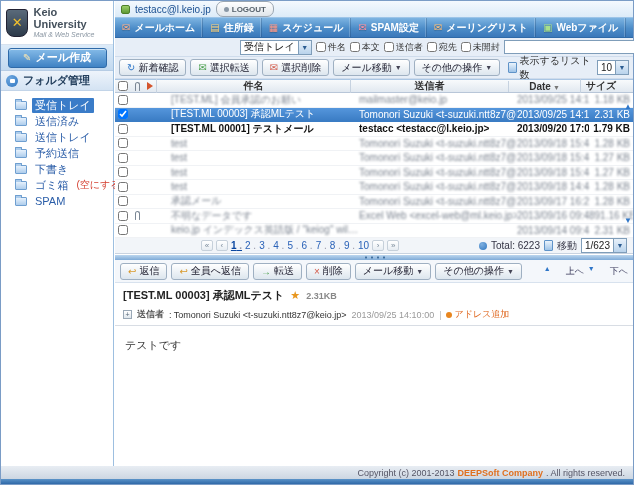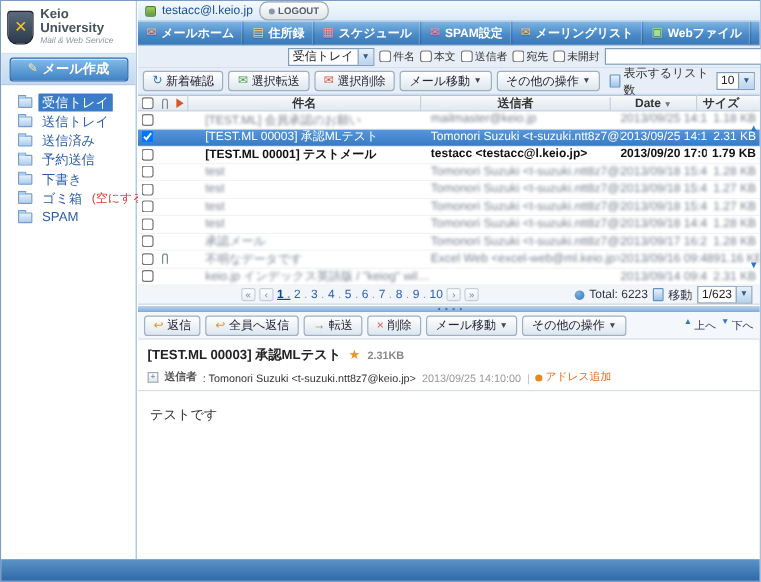--- a/index.html
+++ b/index.html
@@ -79,21 +79,21 @@
   .pnav{color:#7a8a9a;border:1px solid #c6d0da;background:linear-gradient(#fff,#e7edf3);width:12px;height:11px;line-height:9px;text-align:center;font-size:8px;border-radius:2px;cursor:pointer;}
   .pg{color:#2a62b8;cursor:pointer;}
   .pg:not(:last-child)::after{content:" .";color:#99a;}
   .pg.pgcur{font-weight:bold;color:#0b47a0;text-decoration:underline;}
   .total-zone{display:flex;align-items:center;gap:4px;font-size:10px;color:#334;}
   .bluedot{width:8px;height:8px;border-radius:50%;background:radial-gradient(circle at 35% 30%,#7fb0e0,#2f76c0);}
   
   .splitter{height:6px;background:linear-gradient(#bcd6ee,#7fabd8);border-top:1px solid #fff;display:flex;align-items:center;justify-content:center;flex:none;cursor:row-resize;}
   .grip{width:22px;height:3px;background:radial-gradient(circle,#3f6f9f 1px,transparent 1.2px);background-size:6px 3px;}
   .pToolbar{height:23px;background:#f4f7fb;border-bottom:1px solid #d8e2ee;display:flex;align-items:center;gap:4px;padding:0 5px;flex:none;}
-  .udlink{display:flex;gap:2px;font-size:9px;color:#335;cursor:pointer;}
+  .udlink{display:flex;gap:15px;font-size:9px;color:#335;cursor:pointer;}
   .udlink .ar{font-size:7px;color:#2f76c8;}
   .pHead{flex:none;padding:5px 8px 4px;border-bottom:1px solid #d8dde4;}
   .pSubject{font-size:11px;font-weight:bold;color:#222;display:flex;align-items:center;gap:6px;}
   .star{color:#e8971f;font-size:11px;}
   .psize{font-size:9px;color:#888;font-weight:bold;}
   .pFrom{margin-top:5px;display:flex;align-items:center;gap:5px;font-size:9px;color:#333;white-space:nowrap;}
   .expico{width:9px;height:9px;border:1px solid #9aa8b6;background:linear-gradient(#fff,#dfe6ec);display:inline-flex;align-items:center;justify-content:center;font-size:7px;color:#567;}
   .fromlabel{font-weight:bold;color:#555;}
   .senttime{color:#999;}
   .sep{color:#bbb;}
@@ -118,37 +118,43 @@
         <div class="brand-title">Keio University</div>
         <div class="brand-sub">Mail &amp; Web Service</div>
       </div>
     </div>
     <div class="compose-band">
       <div class="compose-btn">
         <span class="pic">✎</span>
         <span>メール作成</span>
       </div>
     </div>
+    <div class="folder-strip">
+      <span class="circ">
+          <i></i>
+        </span>
+      <span>フォルダ管理</span>
+    </div>
     <div class="folders">
 
         <div class="fitem fsel">
           <span class="fold"></span>
           <span class="flabel">受信トレイ</span>
           <span class="fextra"></span>
         </div>
 
         <div class="fitem">
           <span class="fold"></span>
+          <span class="flabel">送信済み</span>
+          <span class="fextra"></span>
+        </div>
+
+        <div class="fitem">
+          <span class="fold"></span>
           <span class="flabel">送信トレイ</span>
-          <span class="fextra"></span>
-        </div>
-
-        <div class="fitem">
-          <span class="fold"></span>
-          <span class="flabel">送信済み</span>
           <span class="fextra"></span>
         </div>
 
         <div class="fitem">
           <span class="fold"></span>
           <span class="flabel">予約送信</span>
           <span class="fextra"></span>
         </div>
 
         <div class="fitem">
@@ -554,15 +560,20 @@
         <span class="senttime">2013/09/25 14:10:00</span>
         <span class="sep">|</span>
         <span class="addlink">アドレス追加</span>
       </div>
     </div>
 
     <div class="pBody">テストです</div>
   </div>
 
   <div id="footer">
+    <div class="copybar">
+      <span>Copyright (c) 2001-2013 </span>
+      <span class="company">DEEPSoft Company</span>
+      <span>. All rights reserved.</span>
+    </div>
     <div class="bluestrip"></div>
   </div>
 </div>
 
 </body></html>

